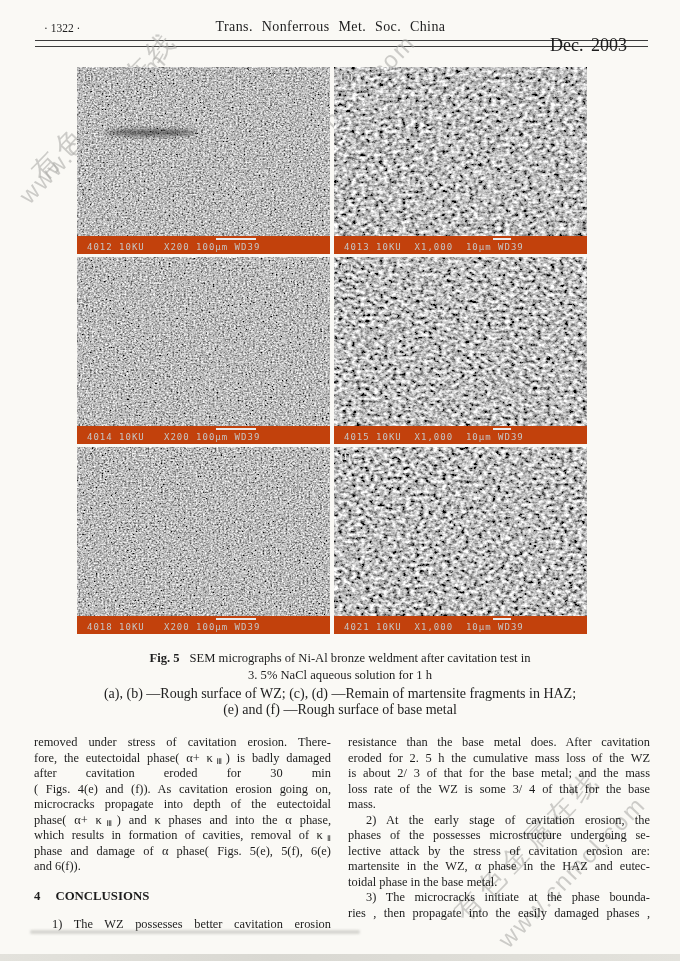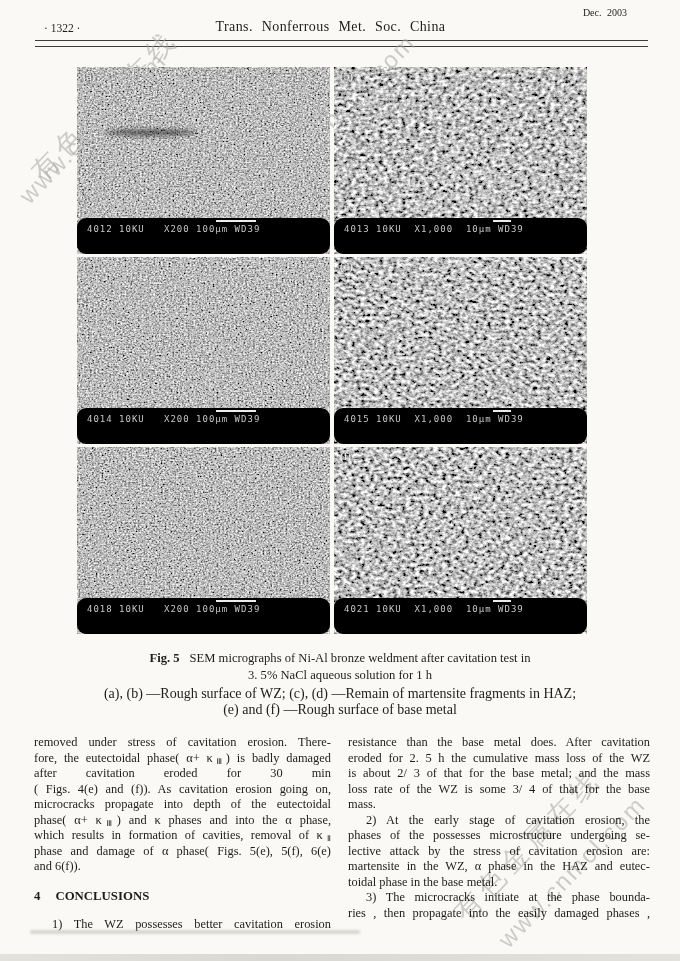--- a/index.html
+++ b/index.html
@@ -15,35 +15,35 @@
     transform:translate(-50%,-50%) rotate(-46deg);
     color:rgba(165,165,162,0.55); z-index:1;
   }
   .wm.cn{font-size:27px; letter-spacing:6px; font-family:"Liberation Serif",serif;}
   .wm.url{font-size:24px; letter-spacing:2px; font-family:"Liberation Sans",sans-serif;}
   
   #hdr{position:absolute; left:0; top:0; width:673px; height:50px; z-index:2;}
   .pageno{position:absolute; left:44px; top:22px; font-size:11.5px;}
   .jtitle{position:absolute; left:0; right:12px; top:19px; text-align:center;
           font-size:14px; word-spacing:5px; letter-spacing:.4px;}
-  .jdate{position:absolute; right:46px; top:7px; font-size:10px; word-spacing:3px;}
+  .jdate{position:absolute; right:46px; top:35px; font-size:18px; word-spacing:3px;}
   .rule{position:absolute; left:35px; right:32px; height:0; border-top:1.8px solid #3c3c3c;}
   #rule1{top:40px;} #rule2{top:46px;}
   
   #sem-grid{
     position:absolute; left:77px; top:67px; width:510px; z-index:2;
     display:grid; grid-template-columns:253px 253px; column-gap:4px; row-gap:3px;
   }
   .panel{position:relative; width:253px; height:187px; background:#9a9a9a; overflow:hidden;}
   .panel svg.noise{position:absolute; inset:0; width:100%; height:100%; display:block;}
   .plabel{position:absolute; left:6px; top:3px; z-index:3; color:#fff;
           font-size:11px; text-shadow:0 0 3px rgba(0,0,0,.9);}
   .streak{position:absolute; left:11%; top:33%; width:92px; height:7px; z-index:2;
           background:rgba(25,25,25,.55); border-radius:50%; filter:blur(2px);}
-  .bar{position:absolute; left:0; right:0; bottom:0; height:36px; background:#000000; z-index:3;border-radius:9px;}
+  .bar{position:absolute; left:0; right:0; bottom:0; height:18px; background:#c2410c; z-index:3;}
   .bar-text{display:block; padding-left:10px; line-height:22px; white-space:pre;
             font-family:"DejaVu Sans Mono",monospace; font-size:9px;
             letter-spacing:1px; color:#c6c6c6;}
   .scalebar{position:absolute; top:2px; height:2px; background:#ececec;}
   
   #caption{position:absolute; left:0; right:0; top:650px; text-align:center; z-index:2;}
   .cap-main{font-size:12.6px; line-height:17px;}
   .cap-main .figl{font-weight:bold; margin-right:10px;}
   .cap-sub{font-size:14px; line-height:13px; margin-top:3px;}
   

